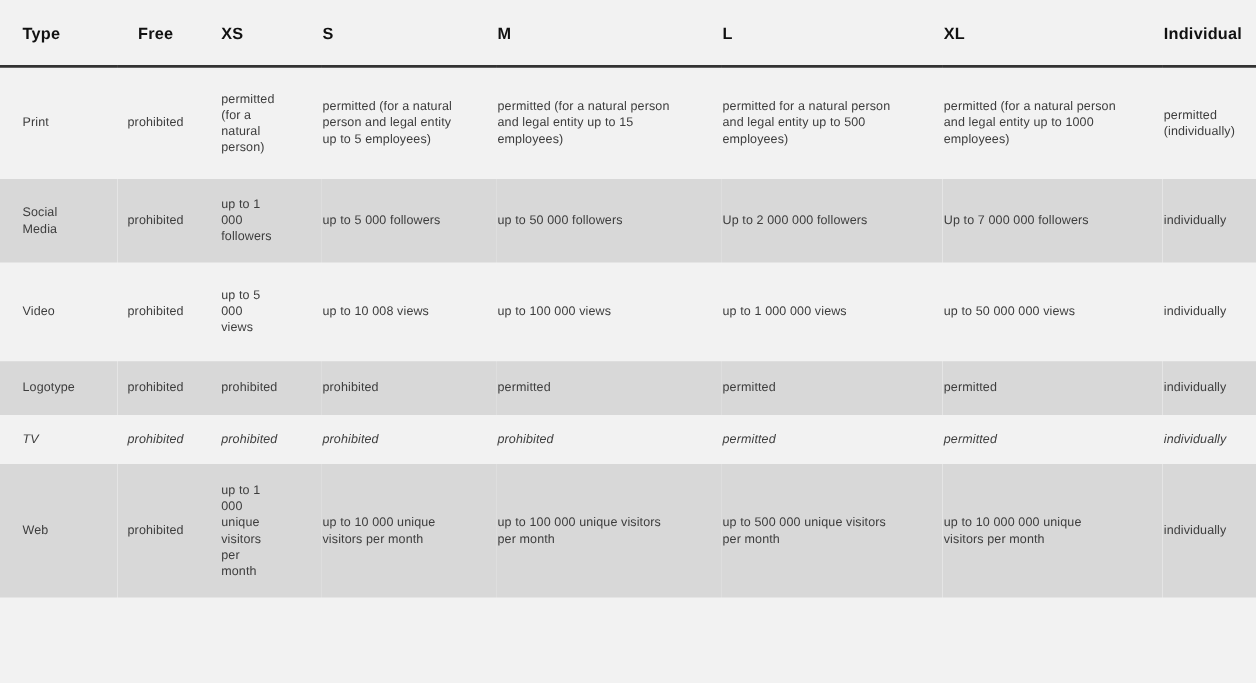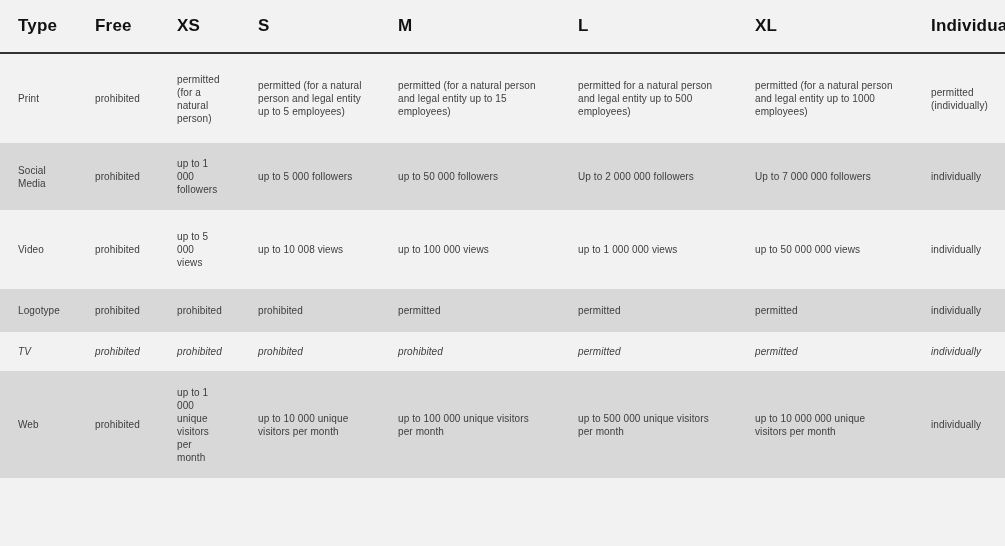--- a/index.html
+++ b/index.html
@@ -21,37 +21,37 @@
   }
   th, td {
     vertical-align: middle;
     text-align: left;
     padding-top: 0;
     padding-bottom: 0;
     overflow: hidden;
   }
   thead tr { height: 53px; background: var(--row-light, #f2f2f2); }
   thead th {
-    font-size: 17px;
+    font-size: 13px;
     font-weight: bold;
     color: var(--header-text, #111);
     border-bottom: 2px solid var(--header-rule, #333);
     letter-spacing: 0.2px;
   }
   tbody td {
     font-size: 10px;
     line-height: 13px;
     color: var(--body-text, #3d3d3d);
     letter-spacing: 0.1px;
   }
   tbody tr.light  { background: var(--row-light, #f2f2f2); }
   tbody tr.shaded { background: var(--row-shaded, #d8d8d8); }
   
   .c1 { padding-left: 18px; padding-right: 25px; }
-  .c2 { padding-right: 22px; }
+  .c2 { padding-right: 22px; text-align: center; }
   .c3 { padding-right: 37px; margin-left: 16px; }
   .c4 { padding-right: 35px; }
   .c5 { padding-right: 38px; }
   .c6 { padding-right: 35px; }
   .c7 { padding-right: 34px; }
   .c8 { padding-right: 2px; }
 </style>
 </head>
 <body>
 

